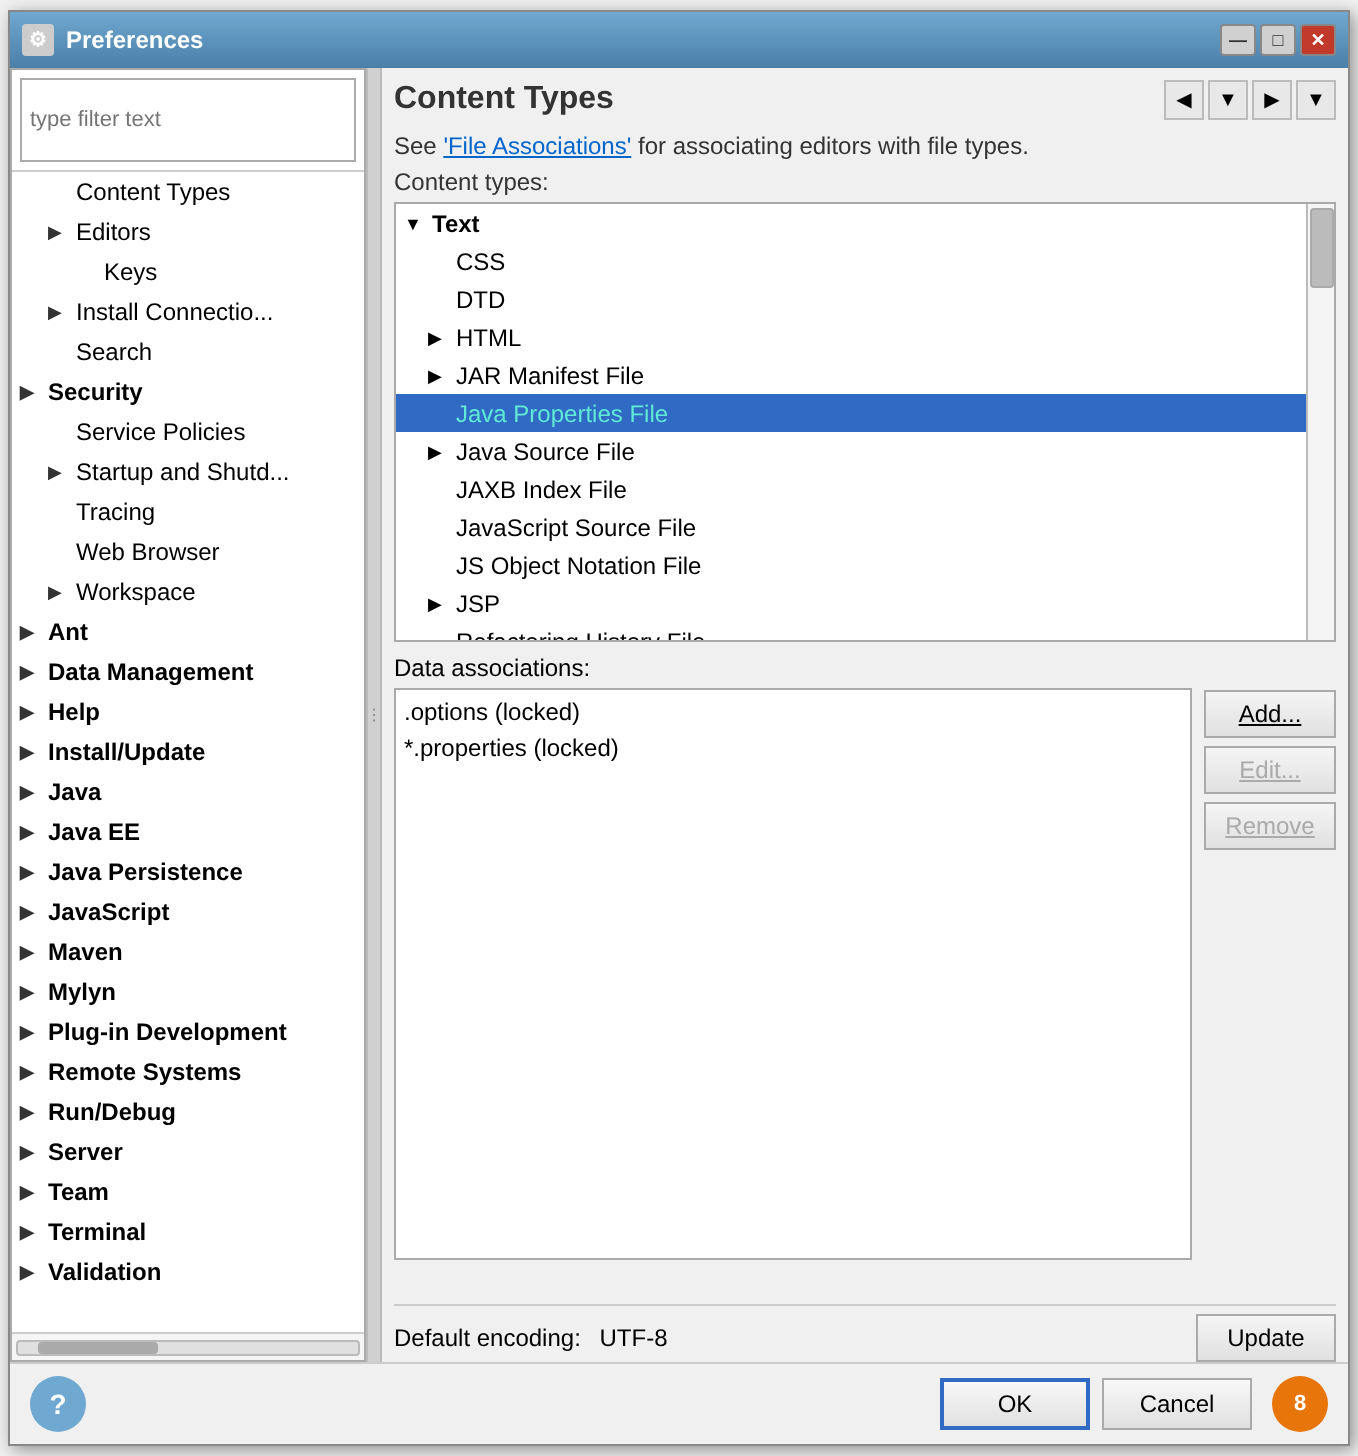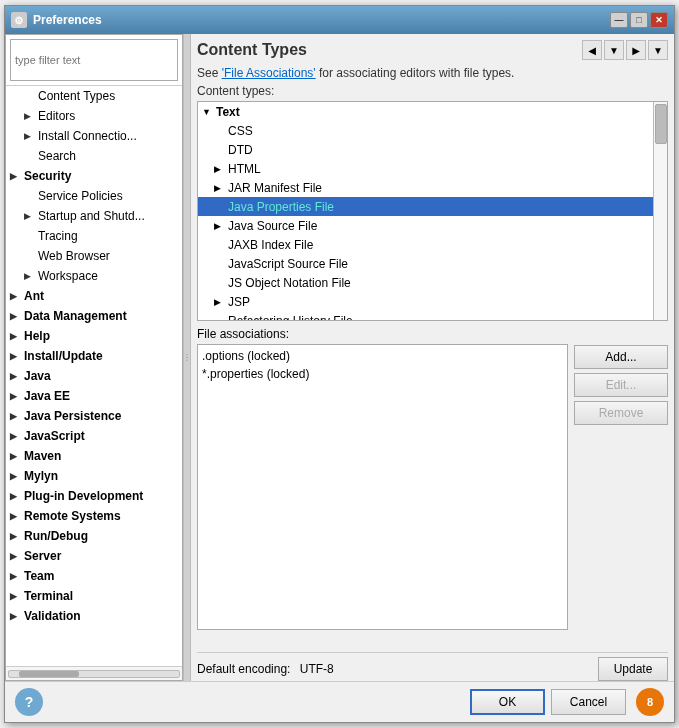--- a/index.html
+++ b/index.html
@@ -314,28 +314,29 @@
     }
 
     .file-assoc-buttons {
       display: flex;
       flex-direction: column;
       gap: 4px;
       padding-top: 18px;
     }
 
     .action-btn {
-      width: 94px;
+      width: 66px;
       height: 24px;
       background: linear-gradient(to bottom, #f5f5f5, #e0e0e0);
       border: 1px solid #aaa;
       cursor: pointer;
       font-size: 12px;
       padding: 2px 6px;
       text-align: center;
+      text-decoration: underline;
     }
 
     .action-btn:disabled, .action-btn.disabled {
       color: #aaa;
       cursor: default;
     }
 
     .encoding-row {
       display: flex;
       align-items: center;
@@ -457,20 +458,24 @@
       </div>
       <div class="tree-container" id="left-tree">
       <div class="tree-item level-1">
             <span class="tree-arrow"></span>
             <span class="tree-label">Content Types</span>
           </div>
           <div class="tree-item level-1">
             <span class="tree-arrow">▶</span>
             <span class="tree-label">Editors</span>
           </div>
+          <div class="tree-item level-2">
+            <span class="tree-arrow"></span>
+            <span class="tree-label">Keys</span>
+          </div>
           <div class="tree-item level-1">
             <span class="tree-arrow">▶</span>
             <span class="tree-label">Install Connectio...</span>
           </div>
           <div class="tree-item level-1">
             <span class="tree-arrow"></span>
             <span class="tree-label">Search</span>
           </div>
           <div class="tree-item level-0">
             <span class="tree-arrow">▶</span>
@@ -640,21 +645,21 @@
             <span class="ct-arrow"></span>
             <span>Refactoring History File</span>
           </div>
           <div class="ct-scrollbar">
           <div class="ct-scrollbar-thumb"></div>
         </div>
       </div>
 
       <div class="file-assoc-section">
         <div class="file-assoc-left">
-          <div class="file-assoc-label">File associations:</div>
+          <div class="file-assoc-label">Data associations:</div>
           <div class="file-assoc-list" id="assoc-list">
           <div class="assoc-item">.options (locked)</div>
               <div class="assoc-item">*.properties (locked)</div>
             </div>
         </div>
         <div class="file-assoc-buttons">
           <button class="action-btn">Add...</button>
           <button class="action-btn disabled">Edit...</button>
           <button class="action-btn disabled">Remove</button>
         </div>

